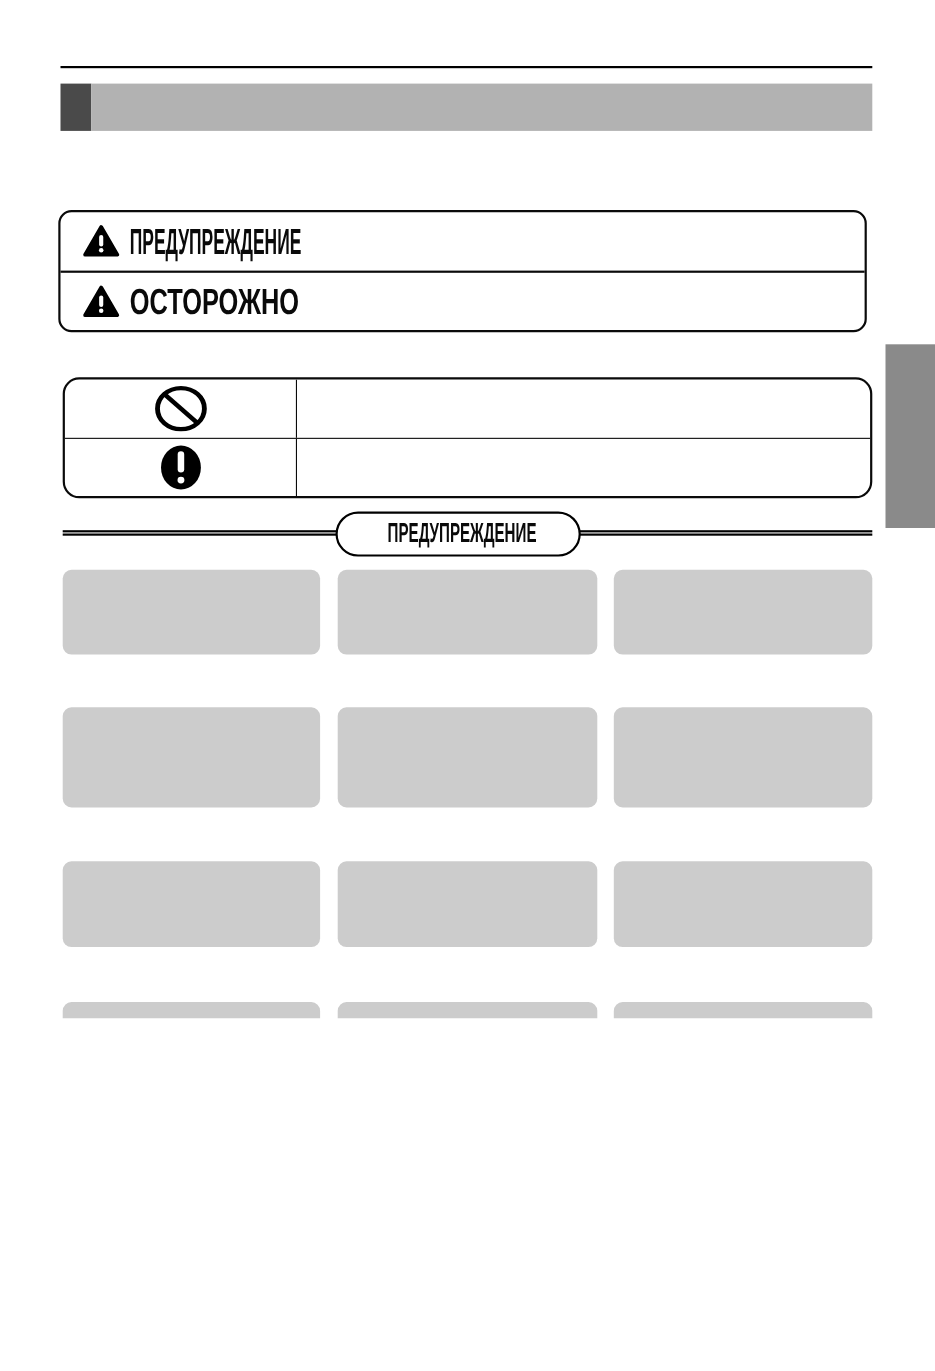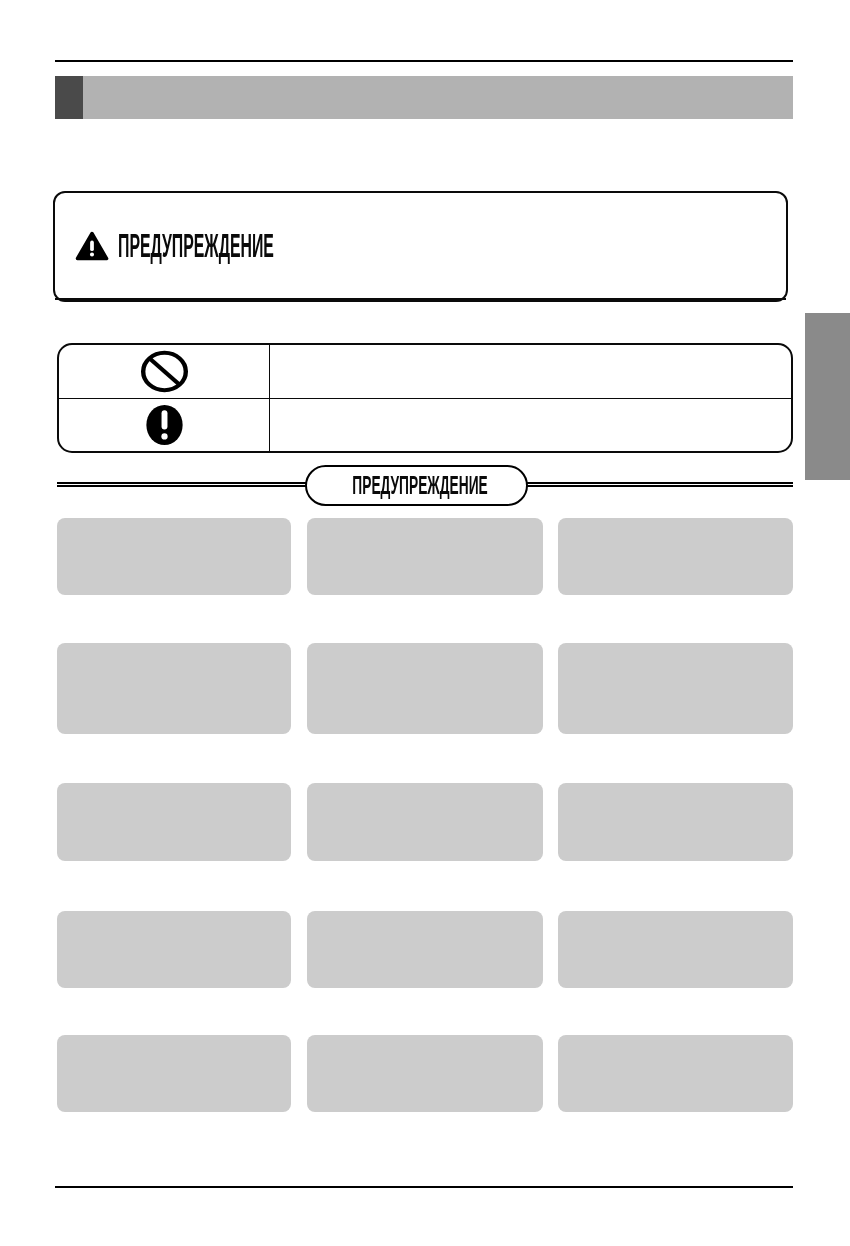--- a/index.html
+++ b/index.html
@@ -1,16 +1,16 @@
 <!DOCTYPE html>
 <html><head>
 <meta charset="utf-8">
 <style>
   html,body{margin:0;padding:0;background:#fff;}
-  #page{position:relative;width:850px;height:1246px;background:#ffffff;overflow:hidden;
+  #page{position:relative;width:850px;height:926px;background:#ffffff;overflow:hidden;
         font-family:"Liberation Sans", sans-serif;}
 
   .rule{position:absolute;background:#000;}
   #top-rule{left:55px;top:60px;width:738px;height:2px;}
   #bottom-rule{left:55px;top:1186px;width:738px;height:2px;}
 
   
   #header-bar{position:absolute;left:55px;top:76px;width:738px;height:43px;display:flex;}
   #header-accent{width:28px;height:100%;background:#4a4a4a;}
   #header-fill{flex:1;height:100%;background:#b2b2b2;}
@@ -71,20 +71,28 @@
 
   <div id="legend-box">
     <div class="legend-row first">
       <svg class="tri" width="34" height="30" viewBox="0 0 100 88">
         <path d="M50 7 L93 81 L7 81 Z" fill="#000" stroke="#000" stroke-width="10" stroke-linejoin="round"></path>
         <rect x="44.5" y="28" width="11" height="31" rx="5.5" fill="#fff"></rect>
         <circle cx="50" cy="69" r="6" fill="#fff"></circle>
       </svg>
       <span class="legend-label cond-48">ПРЕДУПРЕЖДЕНИЕ</span>
     </div>
+    <div class="legend-row">
+      <svg class="tri" width="34" height="30" viewBox="0 0 100 88">
+        <path d="M50 7 L93 81 L7 81 Z" fill="#000" stroke="#000" stroke-width="10" stroke-linejoin="round"></path>
+        <rect x="44.5" y="28" width="11" height="31" rx="5.5" fill="#fff"></rect>
+        <circle cx="50" cy="69" r="6" fill="#fff"></circle>
+      </svg>
+      <span class="legend-label cond-70">ОСТОРОЖНО</span>
+    </div>
   </div>
 
   <div id="symbol-table">
     <div class="sym-row first">
       <div class="sym-icon-cell">
         <svg width="49" height="43" viewBox="0 0 100 100" preserveAspectRatio="none">
           <circle cx="50" cy="50" r="43.5" fill="none" stroke="#000" stroke-width="9"></circle>
           <line x1="19.5" y1="19.5" x2="80.5" y2="80.5" stroke="#000" stroke-width="9"></line>
         </svg>
       </div>

